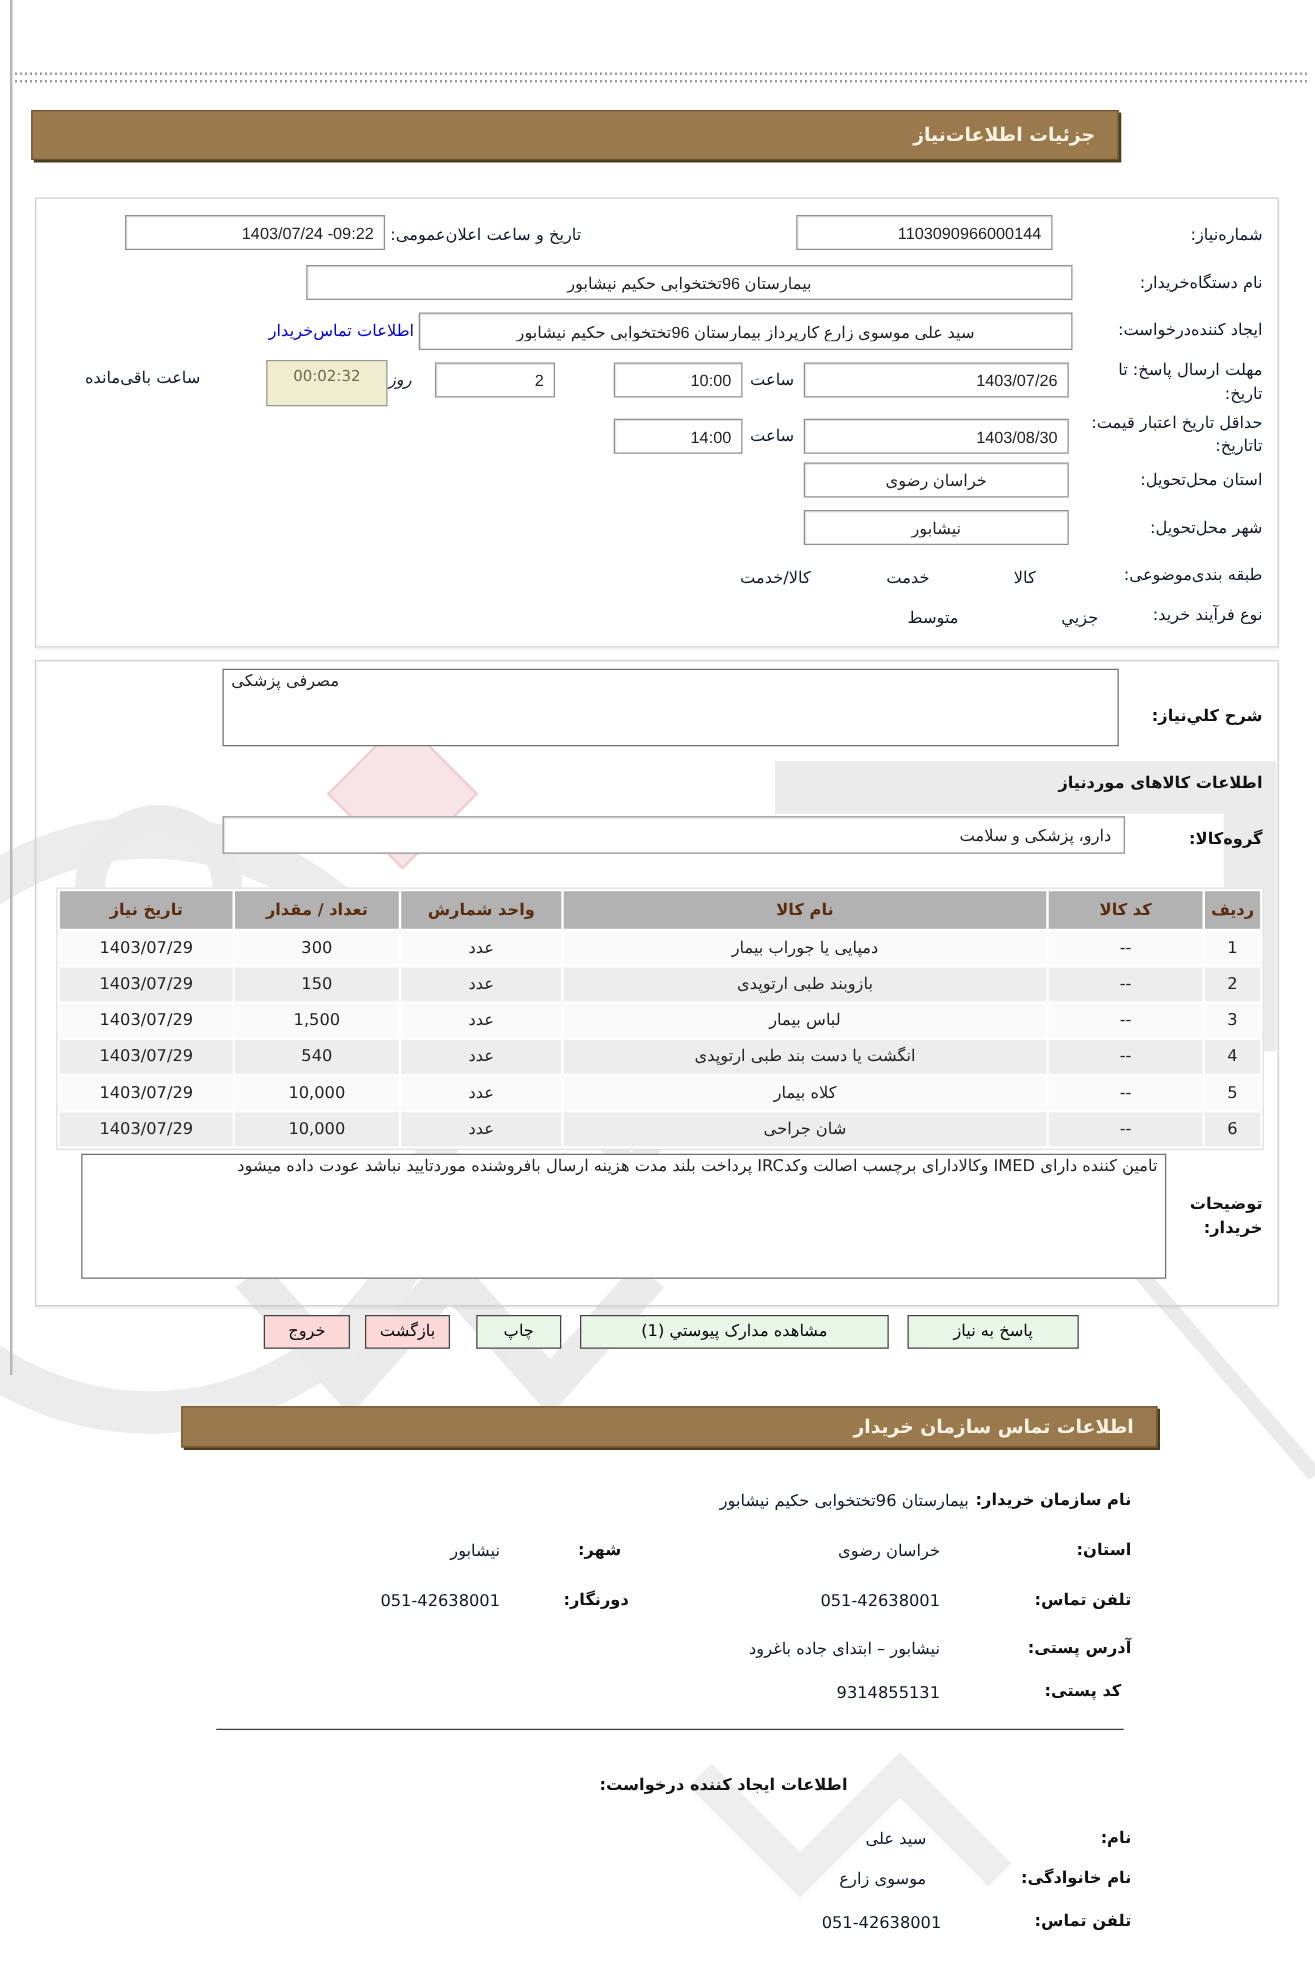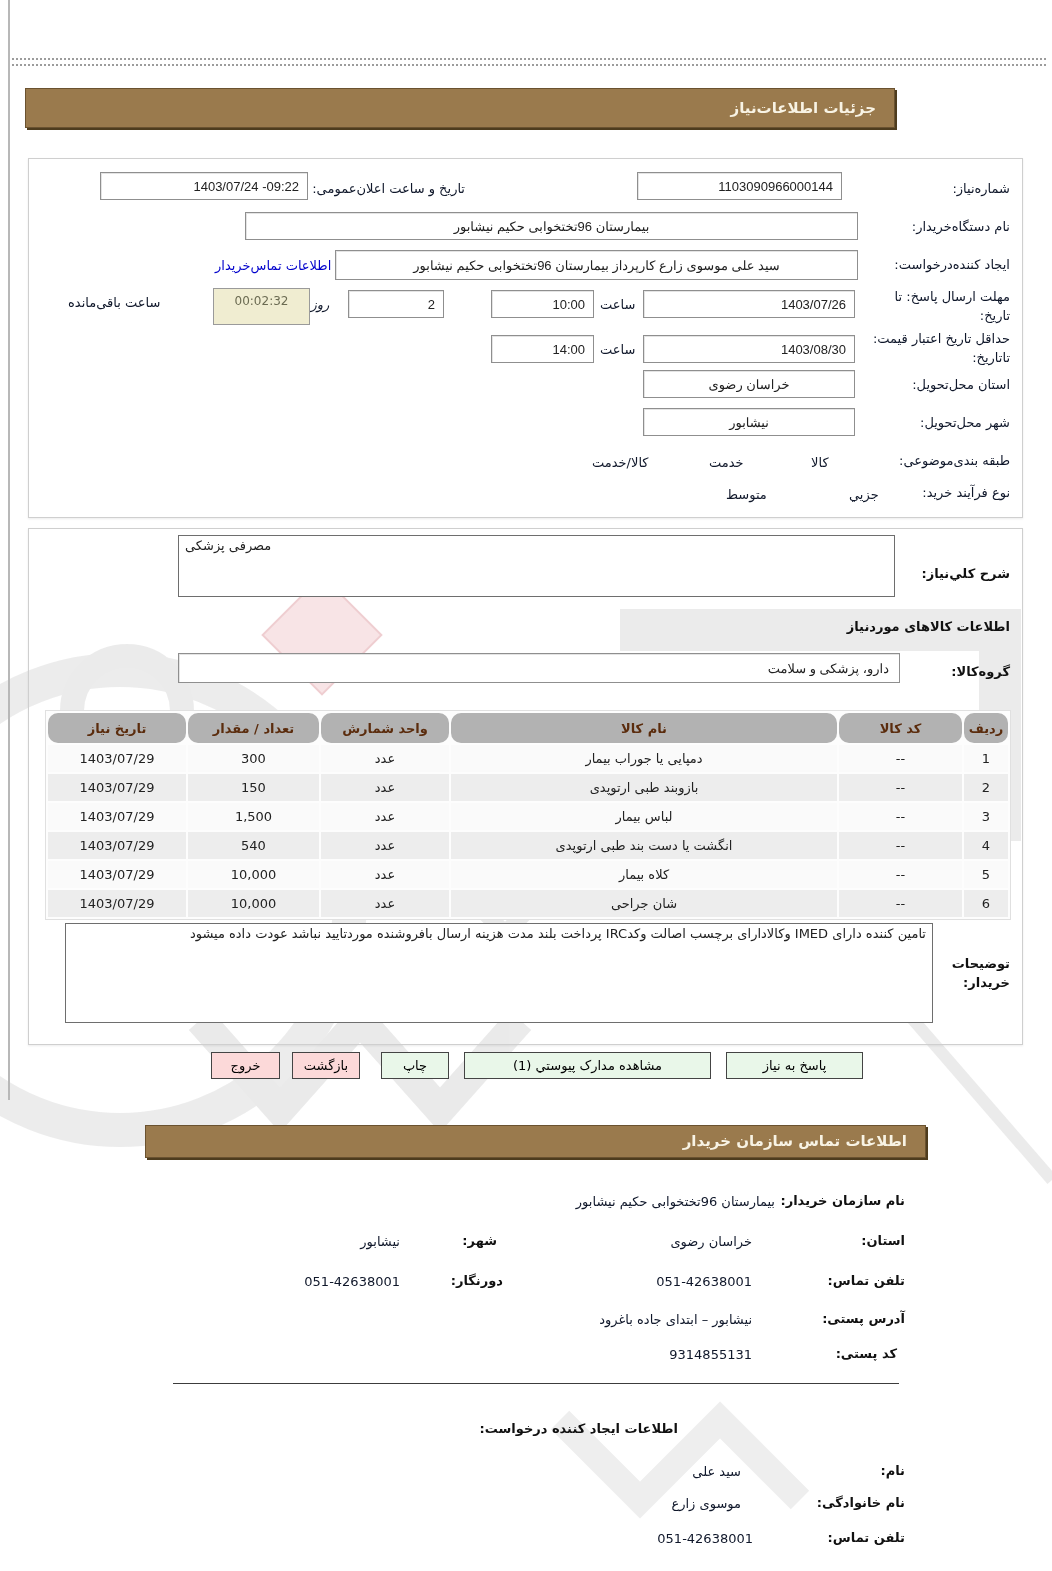--- a/index.html
+++ b/index.html
@@ -16,21 +16,21 @@
   .dashline { height:2px; background:repeating-linear-gradient(90deg,#9c9c9c 0 2px, transparent 2px 4px); }
   .brownbar { background:#9a7a4d; border:1px solid #6a5230; box-shadow:2px 2px 0 #4e3c1e;
               color:#f8f3e4; font-weight:bold; font-size:15px; text-align:right; }
   .brownbar .t { padding:0 18px; line-height:38px; }
   .panel { background:transparent; border:1px solid #cfcfcf; box-shadow:0 1px 2px rgba(0,0,0,0.08); }
   .link { color:#0000cc; font-size:13px; cursor:pointer; }
   textarea.ta { border:1px solid #6e6e6e; background:#fff; resize:none; font-family:"DejaVu Sans",sans-serif;
            font-size:13px; color:#222; padding:2px 6px; overflow:hidden; }
   table.items { border-collapse:separate; border-spacing:2px; width:962px; table-layout:fixed;
            background:#fdfdfd; border:1px solid #e0e0e0; }
-  table.items th { background:#b2b2b2; color:#5b2c0d; font-weight:bold; font-size:13px; height:30px;border-radius:10px; }
+  table.items th { background:#b2b2b2; color:#5b2c0d; font-weight:bold; font-size:13px; height:30px; }
   table.items td { font-size:13px; color:#222; height:27px; text-align:center; }
   table.items tr.odd td { background:rgba(249,249,249,0.88); }
   table.items tr.even td { background:rgba(235,235,235,0.88); }
   .btn { position:absolute; height:27px; line-height:25px; text-align:center; font-size:13px;
          border:1px solid #444; cursor:pointer; font-family:"DejaVu Sans",sans-serif; }
   .btn-green { background:#e9f7e9; }
   .btn-pink  { background:#fcd9d9; }
   .ltr { direction:ltr; unicode-bidi:embed; }
   .rightval { text-align:right; }
   #watermark { position:absolute; left:0; top:540px; z-index:0; pointer-events:none; }

